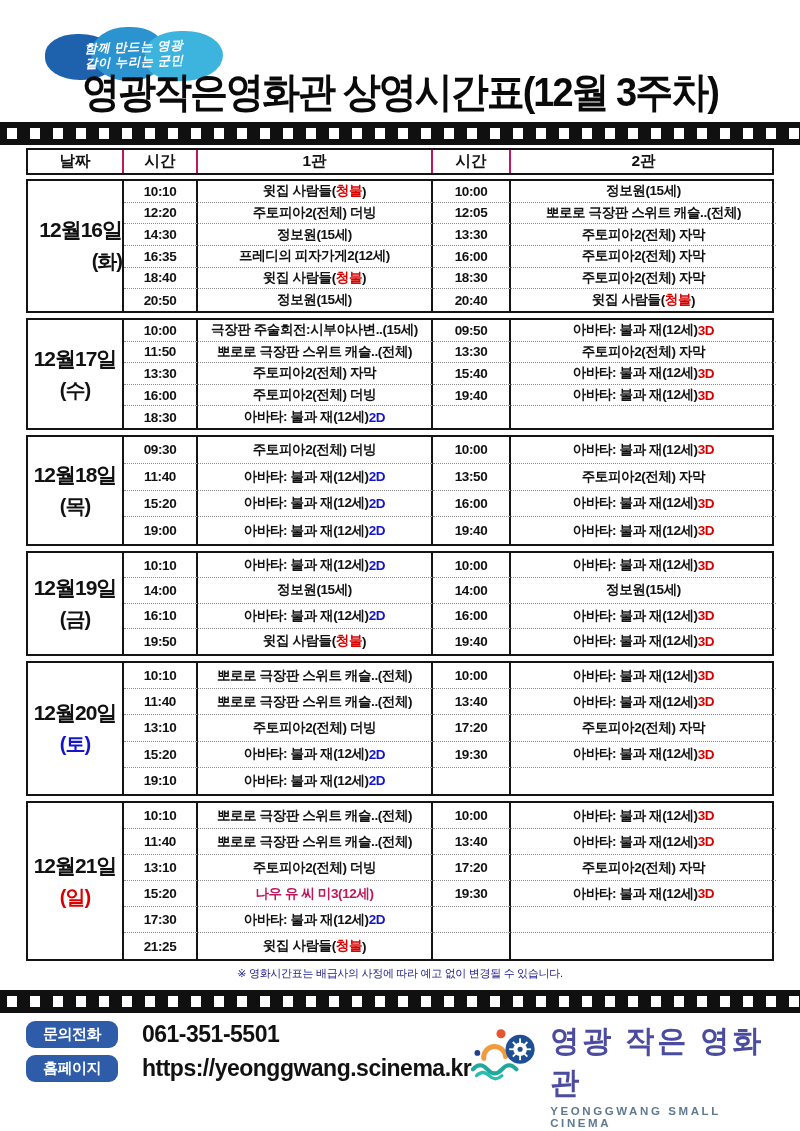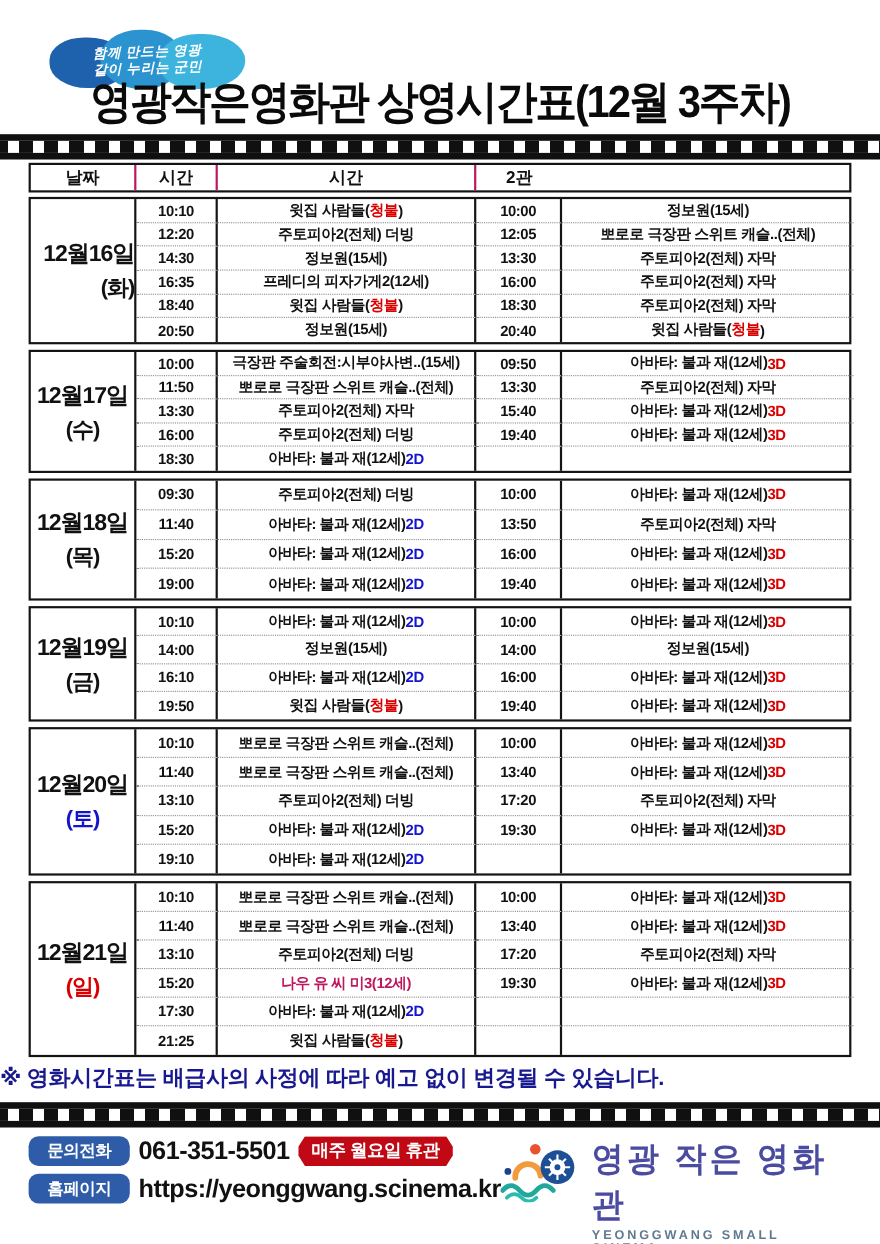--- a/index.html
+++ b/index.html
@@ -57,28 +57,28 @@
   .cell {
     display:flex; align-items:center; justify-content:center;
     font-weight:700; font-size:13.5px; letter-spacing:-0.4px; white-space:nowrap;
     border-bottom:1px dotted #8a8a8a; overflow:hidden;
   }
   .cell.tm { border-right:2px solid #141414; font-size:13.5px; }
   .cell.mv1 { border-right:2px solid #141414; }
   .cell.lastrow { border-bottom:none; }
   
   .notice {
-    margin-top:5px; text-align:left; font-weight:700; font-size:20px;
+    margin-top:5px; text-align:center; font-weight:400; font-size:11px;
     letter-spacing:-0.3px;
   }
   
   .strip2 { margin-top:9px; }
   .footer { margin:8px 26px 0 26px; display:flex; justify-content:space-between; align-items:flex-start; }
   .contact { display:flex; flex-direction:column; gap:7px; }
-  .contact-row { display:flex; align-items:center; gap:8px; }
+  .contact-row { display:flex; align-items:center; gap:24px; }
   .badge {
     display:inline-flex; align-items:center; justify-content:center;
     min-width:92px; height:27px; padding:0 10px; border-radius:9px;
     color:#fff; font-weight:700; font-size:15px; letter-spacing:-0.5px;
   }
   .big-text { font-size:23px; font-weight:700; letter-spacing:-0.5px; color:#111; }
   .closed-badge {
     display:inline-flex; align-items:center; justify-content:center;
     height:27px; padding:0 12px; color:#fff; font-weight:800; font-size:16px;
     letter-spacing:-0.5px;
@@ -104,20 +104,21 @@
   </div>
   <div class="page-title">영광작은영화관 상영시간표(12월 3주차)</div>
 </div>
 
 <div class="filmstrip"></div>
 
 <div class="table-wrap">
   <div class="grid-cols head-row">
     <div class="head-cell">날짜</div>
     <div class="head-cell">시간</div>
+    <div class="head-cell">1관</div>
     <div class="head-cell">시간</div>
     <div class="head-cell">2관</div>
   </div>
   <div class="blocks" id="blocks">
       <div class="day-block b1">
         <div class="date-cell" style="grid-row: 1 / span 6; align-items: flex-end;">
           <div class="d">12월16일</div>
           <div class="wd" style="color: rgb(17, 17, 17);">(화)</div>
         </div>
         <div class="cell tm">10:10</div>
@@ -422,21 +423,20 @@
 
 <div class="notice" style="color: rgb(24, 24, 143);">※ 영화시간표는 배급사의 사정에 따라 예고 없이 변경될 수 있습니다.</div>
 
 <div class="filmstrip strip2"></div>
 
 <div class="footer">
   <div class="contact">
     <div class="contact-row">
       <span class="badge badge-blue" style="background: rgb(47, 92, 168);">문의전화</span>
       <span class="big-text">061-351-5501</span>
-      <span class="closed-badge" style="background: rgb(192, 9, 20);">매주 월요일 휴관</span>
     </div>
     <div class="contact-row">
       <span class="badge badge-blue" style="background: rgb(47, 92, 168);">홈페이지</span>
       <span class="big-text">https://yeonggwang.scinema.kr</span>
     </div>
   </div>
   <div class="cinema-logo">
     <svg width="78" height="58" viewBox="0 0 78 58">
       <circle cx="7" cy="30" r="3.2" fill="#1f3f8f"></circle>
       <path d="M14 36 A 12 12 0 0 1 38 34" stroke="#f29a3e" stroke-width="5.5" fill="none" stroke-linecap="round"></path>

